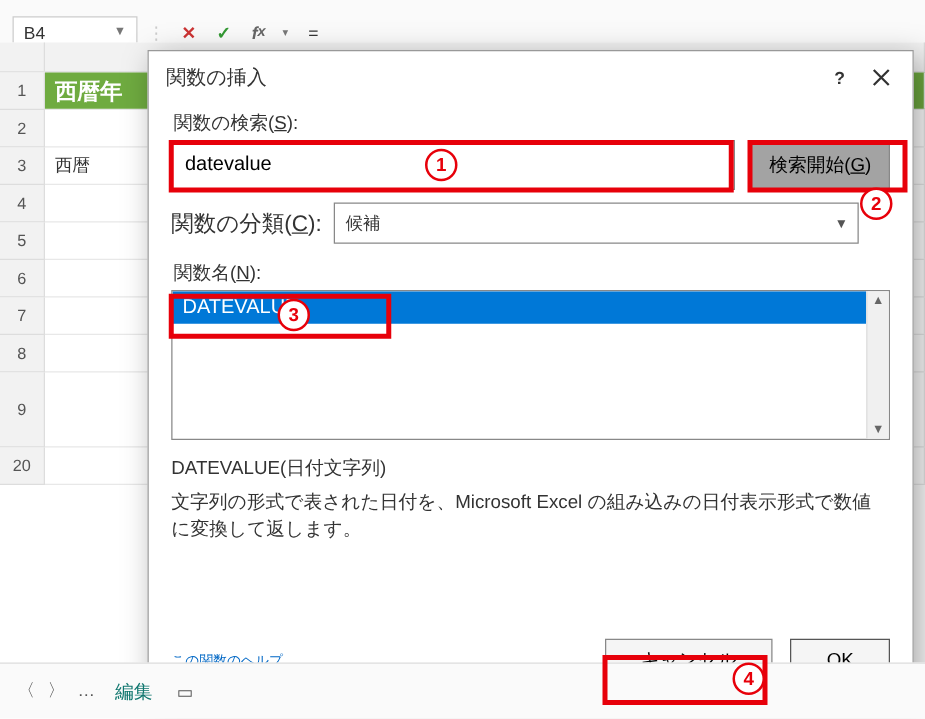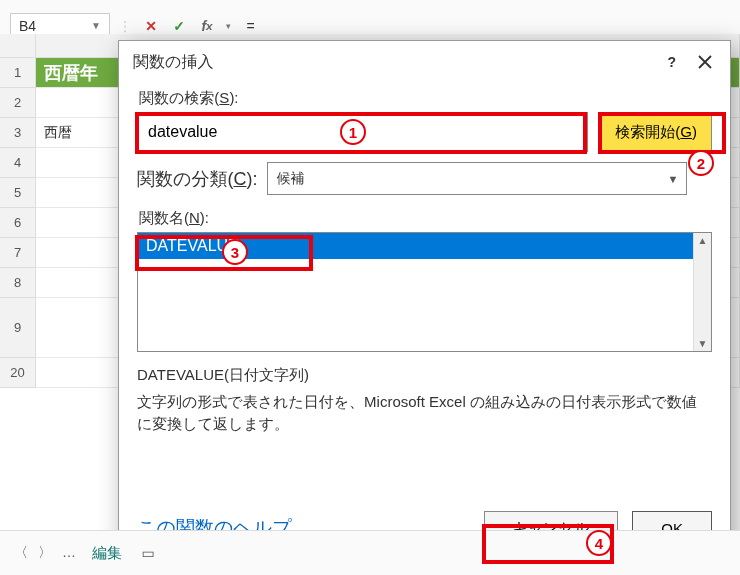--- a/index.html
+++ b/index.html
@@ -48,38 +48,38 @@
   .dlg-title .ctrls { display: flex; gap: 18px; align-items: center; }
   .dlg-title .help { font-weight: bold; cursor: pointer; }
   .dlg-title .close { width: 22px; height: 22px; display: flex; align-items: center; justify-content: center; cursor: pointer; }
   .dlg-title .close svg { width: 16px; height: 16px; }
   .dlg-body { padding: 6px 18px 10px 18px; flex: 1; display: flex; flex-direction: column; overflow: hidden; }
   .lbl { margin: 4px 0 4px 2px; font-size: 15px; }
   .underline { text-decoration: underline; }
 
   .search-row { display: flex; align-items: center; gap: 12px; margin-bottom: 10px; }
   .search-input { flex: 1; height: 40px; border: 1px solid #888; padding: 0 10px; font-size: 16px; }
-  .search-btn { height: 40px; padding: 0 14px; border: 1px solid #888; background: #fde047; cursor: pointer; font-size: 15px; }
+  .search-btn { height: 40px; padding: 0 14px; border: 1px solid #888; background: #a3a3a3; cursor: pointer; font-size: 15px; }
 
   .cat-row { display: flex; align-items: center; gap: 10px; margin-bottom: 10px; }
   .cat-lbl { font-size: 18px; }
   .cat-select { flex: 1; height: 33px; border: 1px solid #888; background: #fff; padding: 0 8px; display: flex; align-items: center; justify-content: space-between; cursor: pointer; max-width: 420px; }
   .cat-select .caret { color: #555; font-size: 11px; }
 
   .listbox { border: 1px solid #888; height: 120px; background: #fff; display: flex; }
   .listbox .items { flex: 1; overflow: auto; }
   .listbox .item { padding: 4px 8px; font-size: 16px; cursor: pointer; }
   .listbox .item.selected { background: #0078d7; color: #fff; }
   .listbox .scroll { width: 18px; background: #f0f0f0; border-left: 1px solid #ddd; display: flex; flex-direction: column; align-items: center; justify-content: space-between; padding: 2px 0; }
   .listbox .scroll .arr { font-size: 10px; color: #666; }
 
   .desc { margin-top: 12px; font-size: 15px; line-height: 1.5; }
   .desc .sig { margin-bottom: 4px; }
 
-  .help-link { color: #0067c5; text-decoration: underline; cursor: pointer; font-size: 19px; }
+  .help-link { color: #0067c5; text-decoration: underline; cursor: pointer; font-size: 11px; }
 
   .dlg-bottom { display: flex; align-items: center; justify-content: space-between; padding: 10px 18px 14px 18px; }
   .btns { display: flex; gap: 14px; }
   .dlg-btn { height: 34px; padding: 0 28px; border: 1px solid #888; background: #f5f5f5; cursor: pointer; font-size: 15px; }
   .dlg-btn.ok { border: 1.5px solid #555; }
 
   
   .hl { position: absolute; border: 4px solid #e7000a; pointer-events: none; z-index: 30; }
   .circ {
     position: absolute; width: 26px; height: 26px; border: 2px solid #e7000a; border-radius: 50%;

